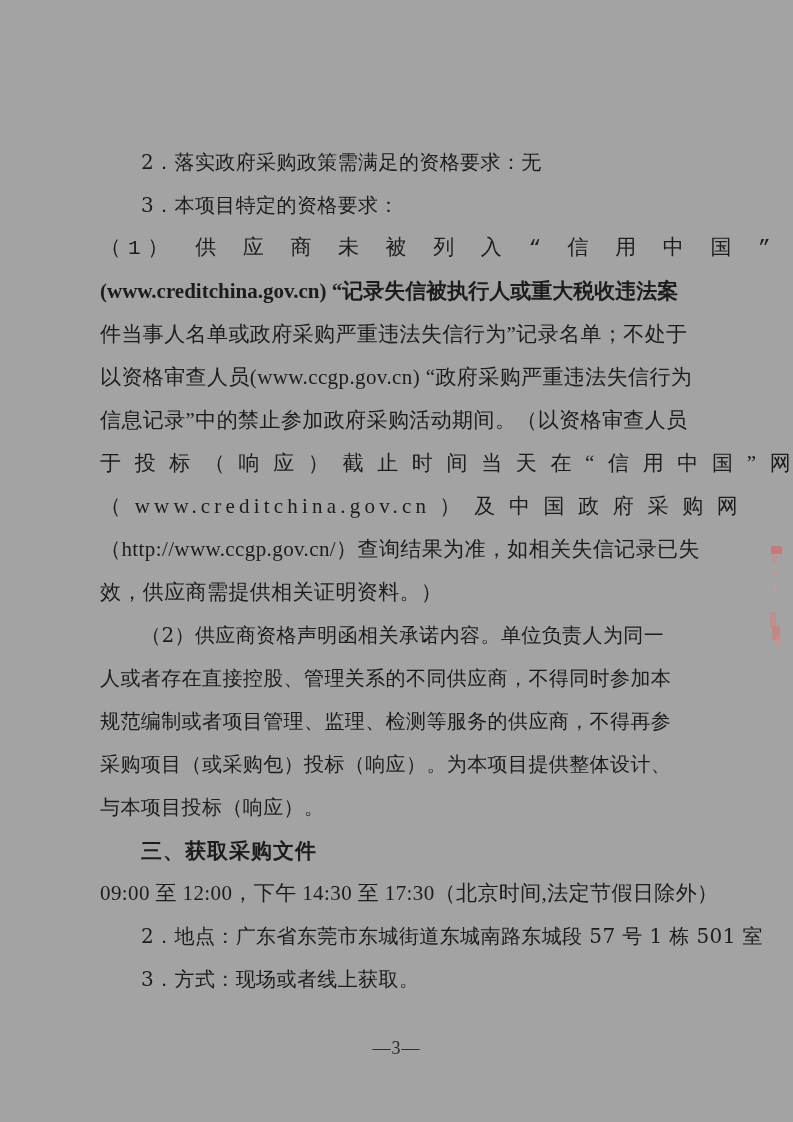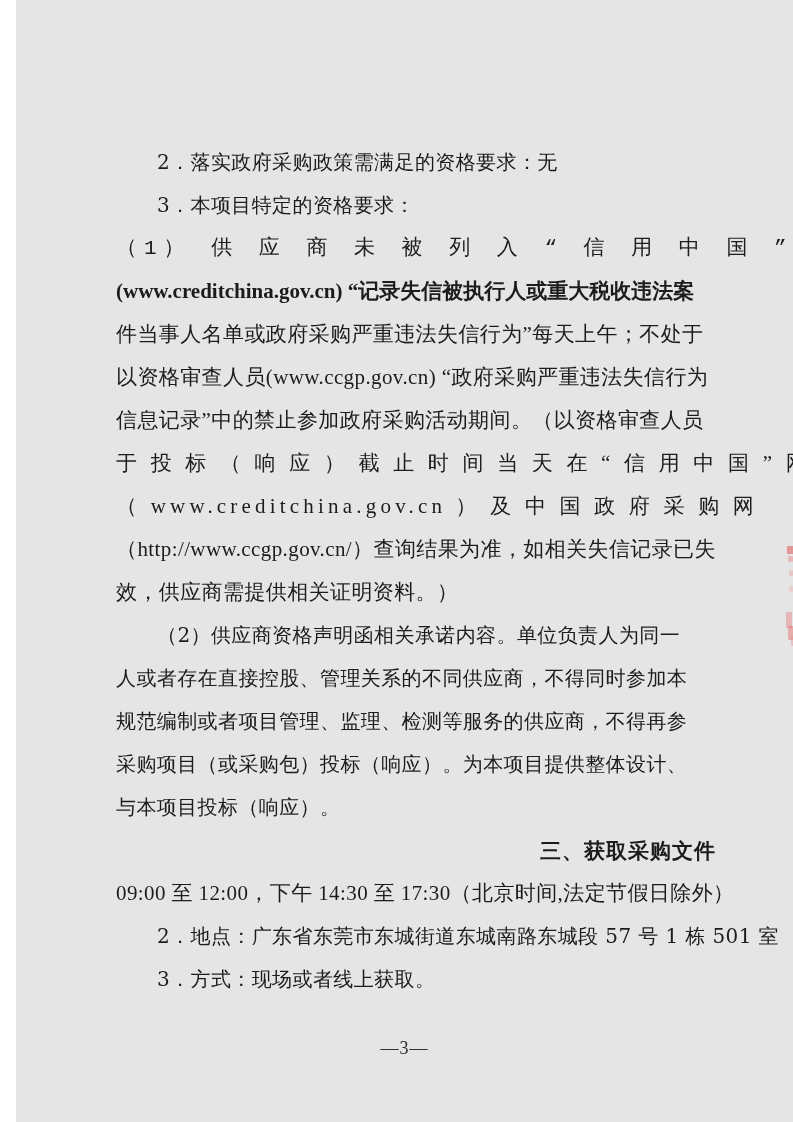--- a/index.html
+++ b/index.html
@@ -12,22 +12,21 @@
     height: 1122px;
     position: relative;
     overflow: hidden;
     font-family: "DejaVu Serif", "Liberation Serif", serif;
     color: #1b1b1b;
   }
 
   .page {
     position: absolute;
     inset: 0;
-    background: #e5e5e5;
-    margin-left: 16px;
+    background: #a3a3a3;
   }
 
   
   .content {
     position: absolute;
     left: 100px;
     top: 141px;
     width: 600px;
   }
 
@@ -61,21 +60,20 @@
     font-family: "Liberation Serif", "DejaVu Serif", serif;
     font-weight: 700;
     letter-spacing: 0;
   }
 
   .heading {
     font-size: 21px;
     font-weight: 700;
     letter-spacing: 1px;
     font-family: "Liberation Sans", "DejaVu Sans", sans-serif;
-    text-align: right;
   }
 
   .footer {
     position: absolute;
     left: 0;
     right: 0;
     top: 1038px;
     text-align: center;
     font-size: 18px;
     font-family: "Liberation Serif", "DejaVu Serif", serif;
@@ -95,21 +93,21 @@
 
 <div class="page">
 
   <div class="content">
 
     <div class="line kai indent-num stretch-xs">2．落实政府采购政策需满足的资格要求：无</div>
     <div class="line kai indent-num stretch-xs">3．本项目特定的资格要求：</div>
 
     <div class="line song stretch-lg">（1） 供 应 商 未 被 列 入 “ 信 用 中 国 ” 网 站</div>
     <div class="line song mono-url">(www.creditchina.gov.cn) “记录失信被执行人或重大税收违法案</div>
-    <div class="line song stretch-xs">件当事人名单或政府采购严重违法失信行为”每天上午；不处于</div>
+    <div class="line song stretch-xs">件当事人名单或政府采购严重违法失信行为”记录名单；不处于</div>
     <div class="line song stretch-xs">以资格审查人员(www.ccgp.gov.cn) “政府采购严重违法失信行为</div>
     <div class="line song stretch-xs">信息记录”中的禁止参加政府采购活动期间。（以资格审查人员</div>
     <div class="line song stretch-md">于 投 标 （ 响 应 ） 截 止 时 间 当 天 在 “ 信 用 中 国 ” 网 站</div>
     <div class="line song stretch-md">（ www.creditchina.gov.cn ） 及 中 国 政 府 采 购 网</div>
     <div class="line song stretch-xs">（http://www.ccgp.gov.cn/）查询结果为准，如相关失信记录已失</div>
     <div class="line song stretch-xs">效，供应商需提供相关证明资料。）</div>
 
     <div class="line kai indent2 stretch-xs">（2）供应商资格声明函相关承诺内容。单位负责人为同一</div>
     <div class="line kai stretch-xs">人或者存在直接控股、管理关系的不同供应商，不得同时参加本</div>
     <div class="line kai stretch-xs">规范编制或者项目管理、监理、检测等服务的供应商，不得再参</div>

